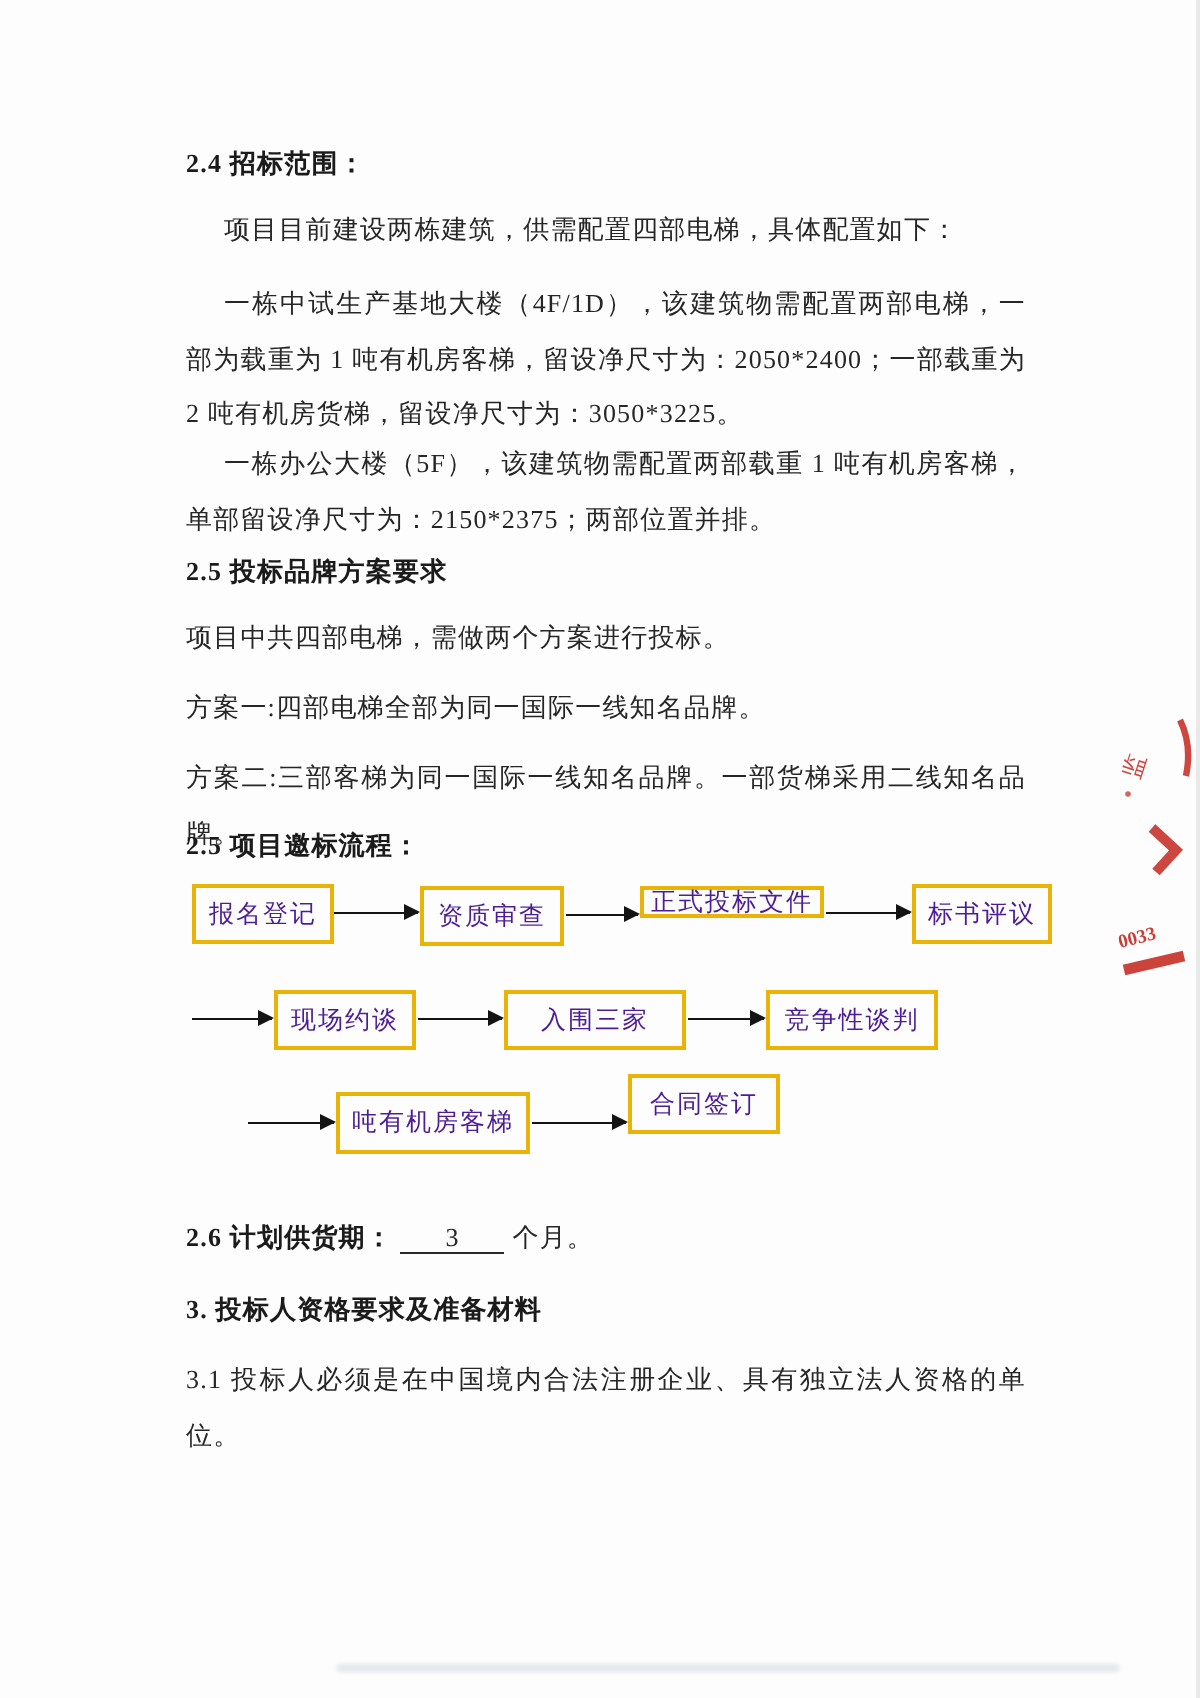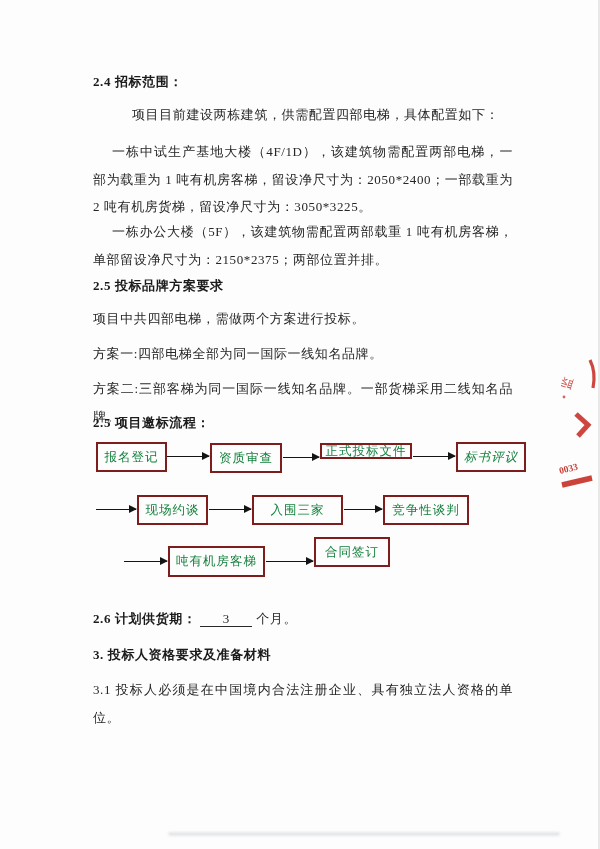--- a/index.html
+++ b/index.html
@@ -22,24 +22,24 @@
     letter-spacing:0.6px;
     text-align:justify;
     color:#262626;
   }
   .bold{font-weight:bold;color:#1b1b1b;}
   .indent{text-indent:19px;}
   .w{width:420px;}
   
   .fbox{
     position:absolute;
-    border:2px solid #7f1d1d;
+    border:2px solid #eab308;
     background:#fdfdfd;
     display:flex;align-items:center;justify-content:center;
-    font-size:12.5px;letter-spacing:1px;color:#15803d;
+    font-size:12.5px;letter-spacing:1px;color:#4c1d95;
     box-sizing:border-box;
   }
   .fbox.heavy{border-width:2.5px;}
   .arrow{
     position:absolute;height:0;
     border-top:1.5px solid #141414;
   }
   .arrow::after{
     content:"";
     position:absolute;right:-1px;top:-5px;
@@ -71,21 +71,21 @@
     background:rgba(120,120,120,0.15);
   }
 </style>
 </head>
 <body>
 
 <div class="page">
 
   <div class="txt bold" style="left:93px;top:68px;">2.4 招标范围：</div>
 
-  <div class="txt" style="left:112px;top:101px;width:400px;margin-left:20px;">项目目前建设两栋建筑，供需配置四部电梯，具体配置如下：</div>
+  <div class="txt" style="left:112px;top:101px;width:400px;">项目目前建设两栋建筑，供需配置四部电梯，具体配置如下：</div>
 
   <div class="txt indent w" style="left:93px;top:138px;">一栋中试生产基地大楼（4F/1D），该建筑物需配置两部电梯，一部为载重为 1 吨有机房客梯，留设净尺寸为：2050*2400；一部载重为 2 吨有机房货梯，留设净尺寸为：3050*3225。</div>
 
   <div class="txt indent w" style="left:93px;top:218px;">一栋办公大楼（5F），该建筑物需配置两部载重 1 吨有机房客梯，单部留设净尺寸为：2150*2375；两部位置并排。</div>
 
   <div class="txt bold" style="left:93px;top:272px;">2.5 投标品牌方案要求</div>
 
   <div class="txt w" style="left:93px;top:305px;">项目中共四部电梯，需做两个方案进行投标。</div>
 
   <div class="txt w" style="left:93px;top:340px;">方案一:四部电梯全部为同一国际一线知名品牌。</div>
@@ -93,21 +93,21 @@
   <div class="txt w" style="left:93px;top:375px;">方案二:三部客梯为同一国际一线知名品牌。一部货梯采用二线知名品牌。</div>
 
   <div class="txt bold" style="left:93px;top:409px;">2.5 项目邀标流程：</div>
 
   <div class="fbox" style="left:96px;top:442px;width:71px;height:30px;">报名登记</div>
   <div class="arrow" style="left:167px;top:456px;width:42px;"></div>
   <div class="fbox" style="left:210px;top:443px;width:72px;height:30px;">资质审查</div>
   <div class="arrow" style="left:283px;top:457px;width:36px;"></div>
   <div class="fbox" style="left:320px;top:443px;width:92px;height:16px;">正式投标文件</div>
   <div class="arrow" style="left:413px;top:456px;width:42px;"></div>
-  <div class="fbox" style="left:456px;top:442px;width:70px;height:30px;font-style:italic;">标书评议</div>
+  <div class="fbox" style="left:456px;top:442px;width:70px;height:30px;">标书评议</div>
 
   <div class="arrow" style="left:96px;top:509px;width:40px;"></div>
   <div class="fbox" style="left:137px;top:495px;width:71px;height:30px;">现场约谈</div>
   <div class="arrow" style="left:209px;top:509px;width:42px;"></div>
   <div class="fbox" style="left:252px;top:495px;width:91px;height:30px;">入围三家</div>
   <div class="arrow" style="left:344px;top:509px;width:38px;"></div>
   <div class="fbox" style="left:383px;top:495px;width:86px;height:30px;">竞争性谈判</div>
 
   <div class="arrow" style="left:124px;top:561px;width:43px;"></div>
   <div class="fbox heavy" style="left:168px;top:546px;width:97px;height:31px;">吨有机房客梯</div>

